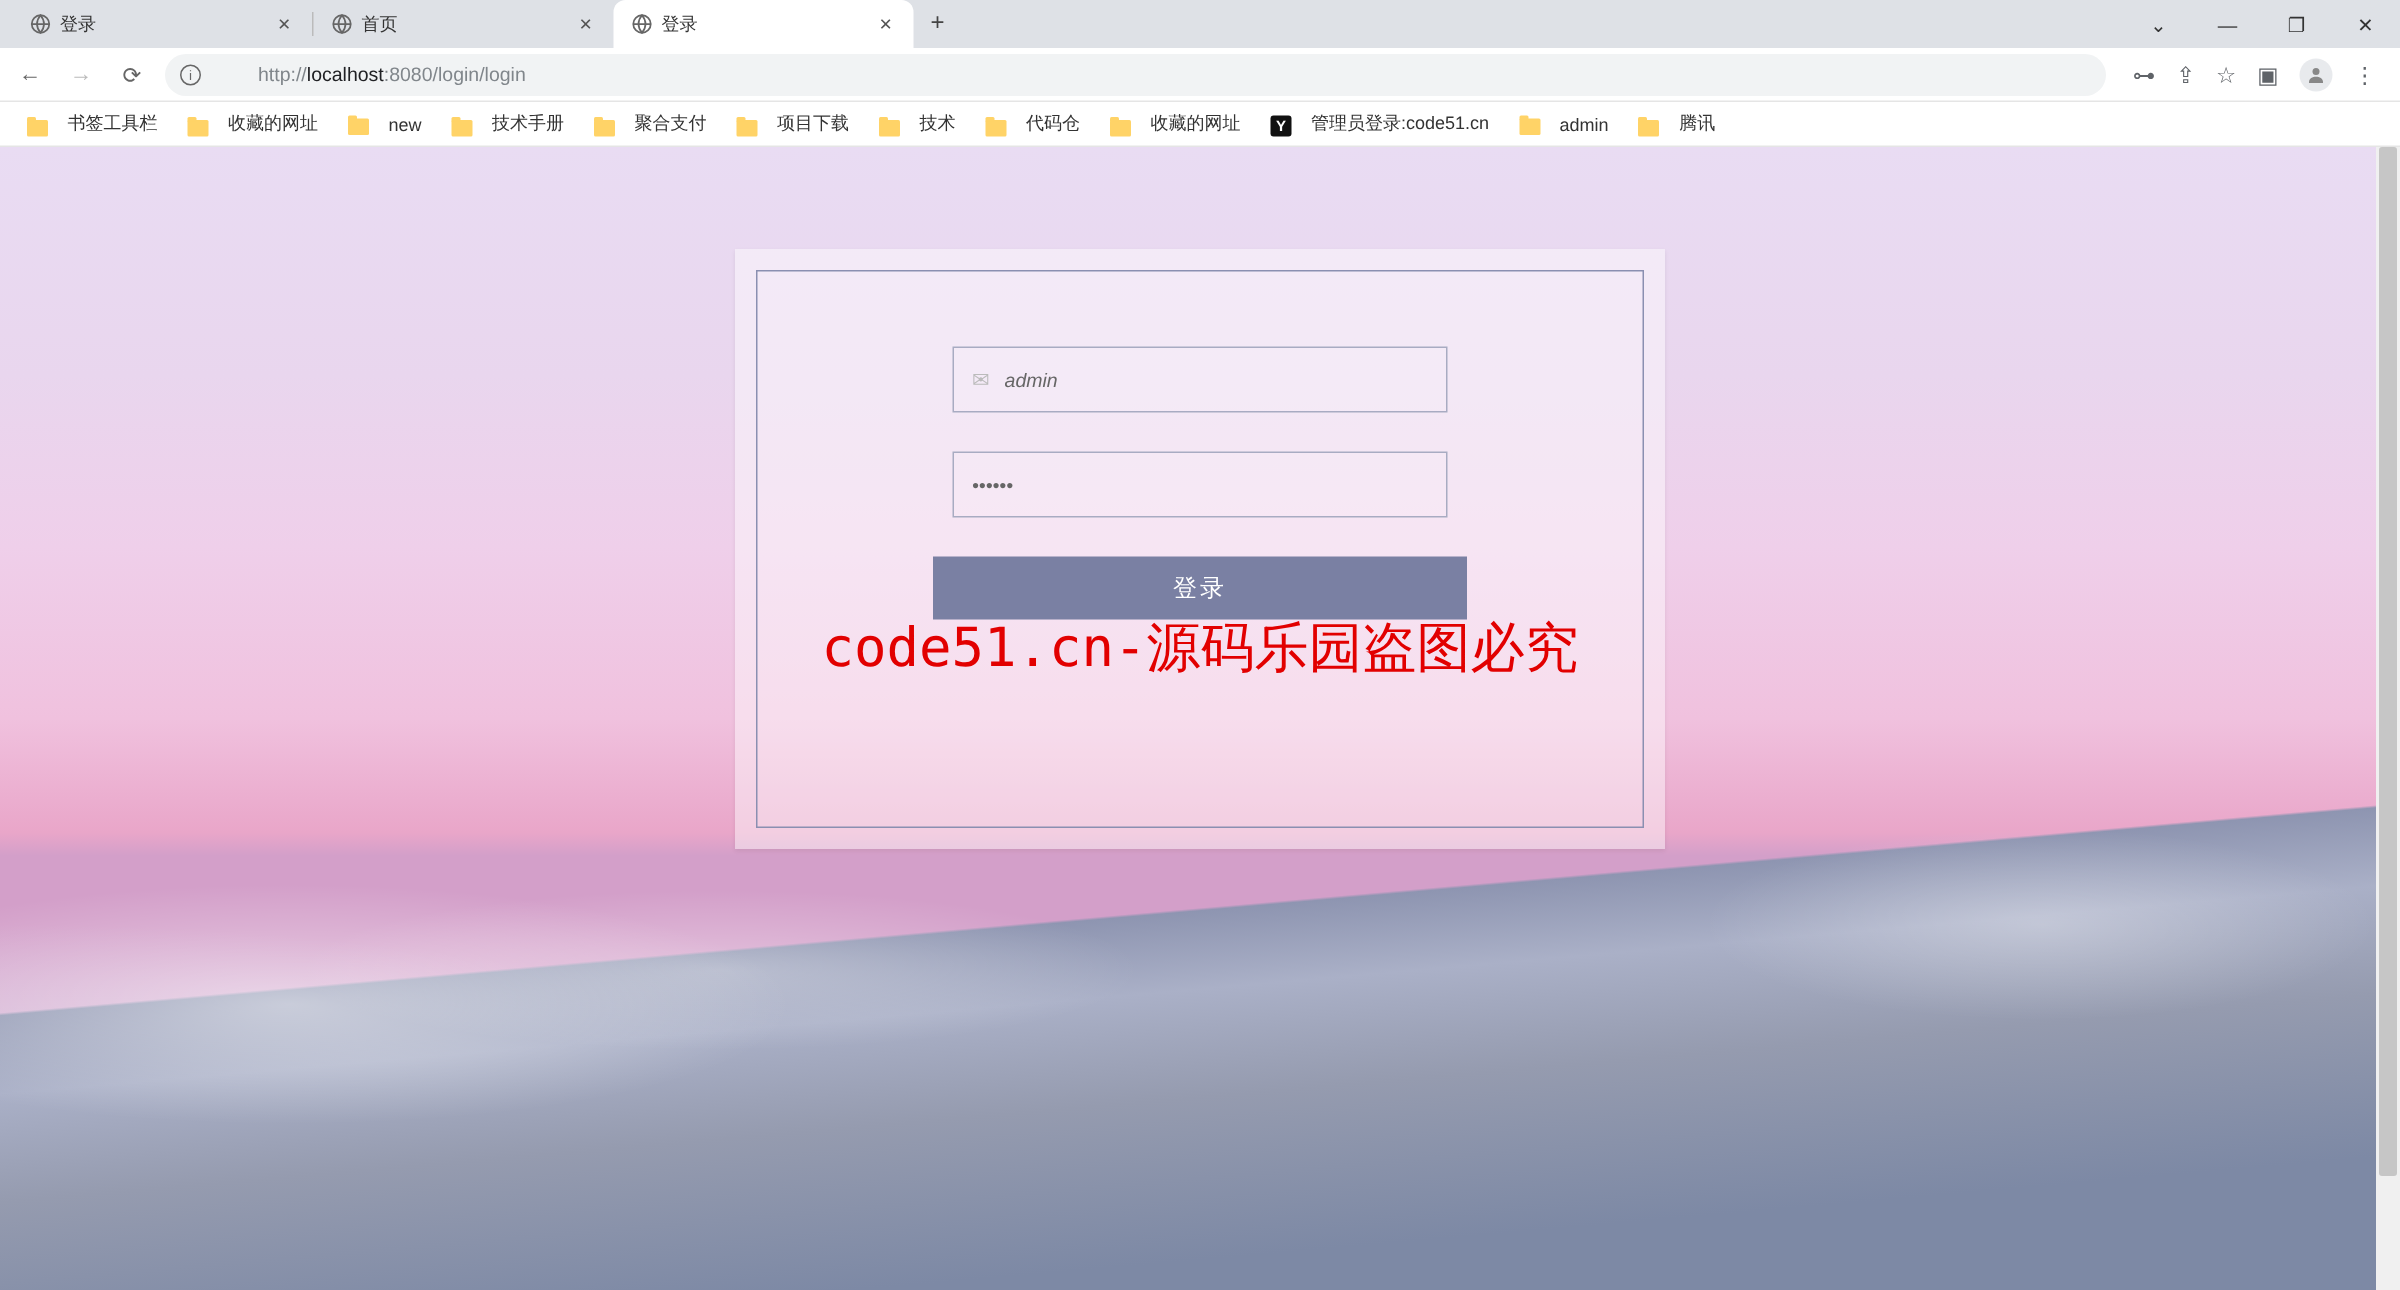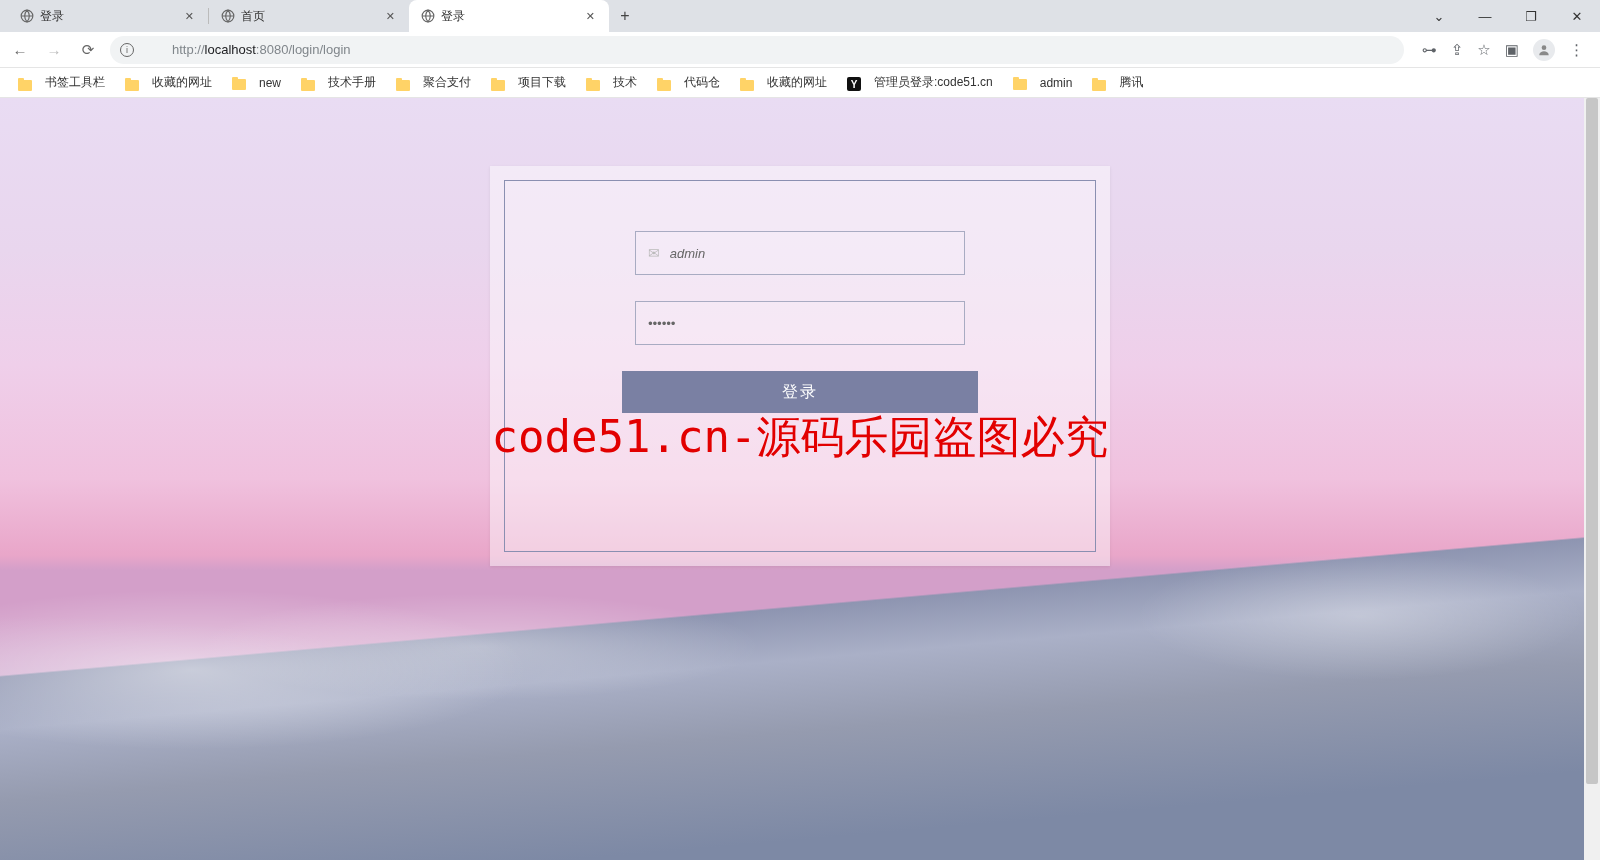--- a/index.html
+++ b/index.html
@@ -82,21 +82,21 @@
 .field input {
   border: none; outline: none; background: transparent; flex: 1; font-size: 13px; color: #666; font-style: italic;
 }
 .envelope-icon { color: #bbb; font-size: 14px; }
 .login-btn {
   width: 356px; height: 42px; margin: 10px auto 0; background: #7a80a3; color: #fff;
   display: flex; align-items: center; justify-content: center; font-size: 16px; cursor: pointer; letter-spacing: 2px;
 }
 .watermark {
   position: absolute; top: 310px; left: 50%; transform: translateX(-50%);
-  font-size: 44px; color: #e20000; font-family: "SimHei", monospace; white-space: nowrap;
+  font-size: 36px; color: #e20000; font-family: "SimHei", monospace; white-space: nowrap;
   pointer-events: none; font-weight: 500;
 }
 .scrollbar { position: absolute; right: 0; top: 0; width: 16px; height: 100%; background: #f0f0f0; }
 .scrollbar-thumb { position: absolute; left: 2px; right: 2px; top: 0; height: 90%; background: #c6c6c6; border-radius: 2px; }
 </style>
 </head>
 <body>
 
 <div class="tab-strip">
   <div class="tab">

